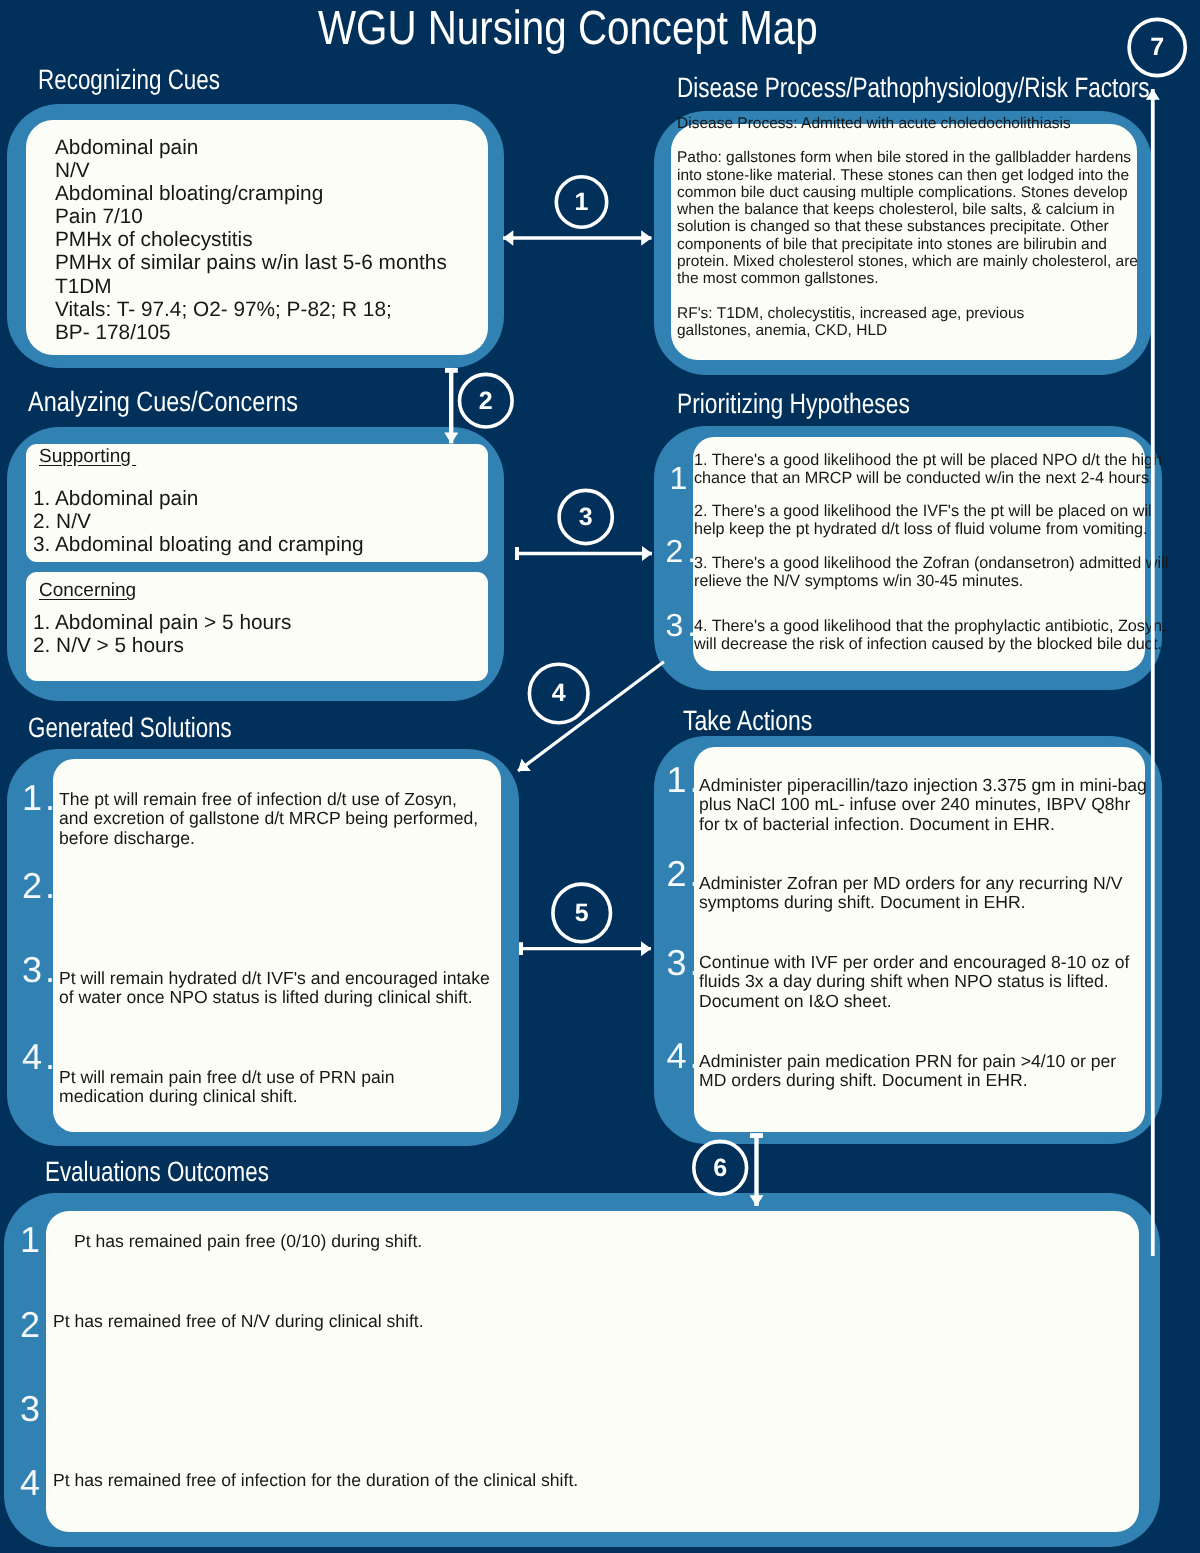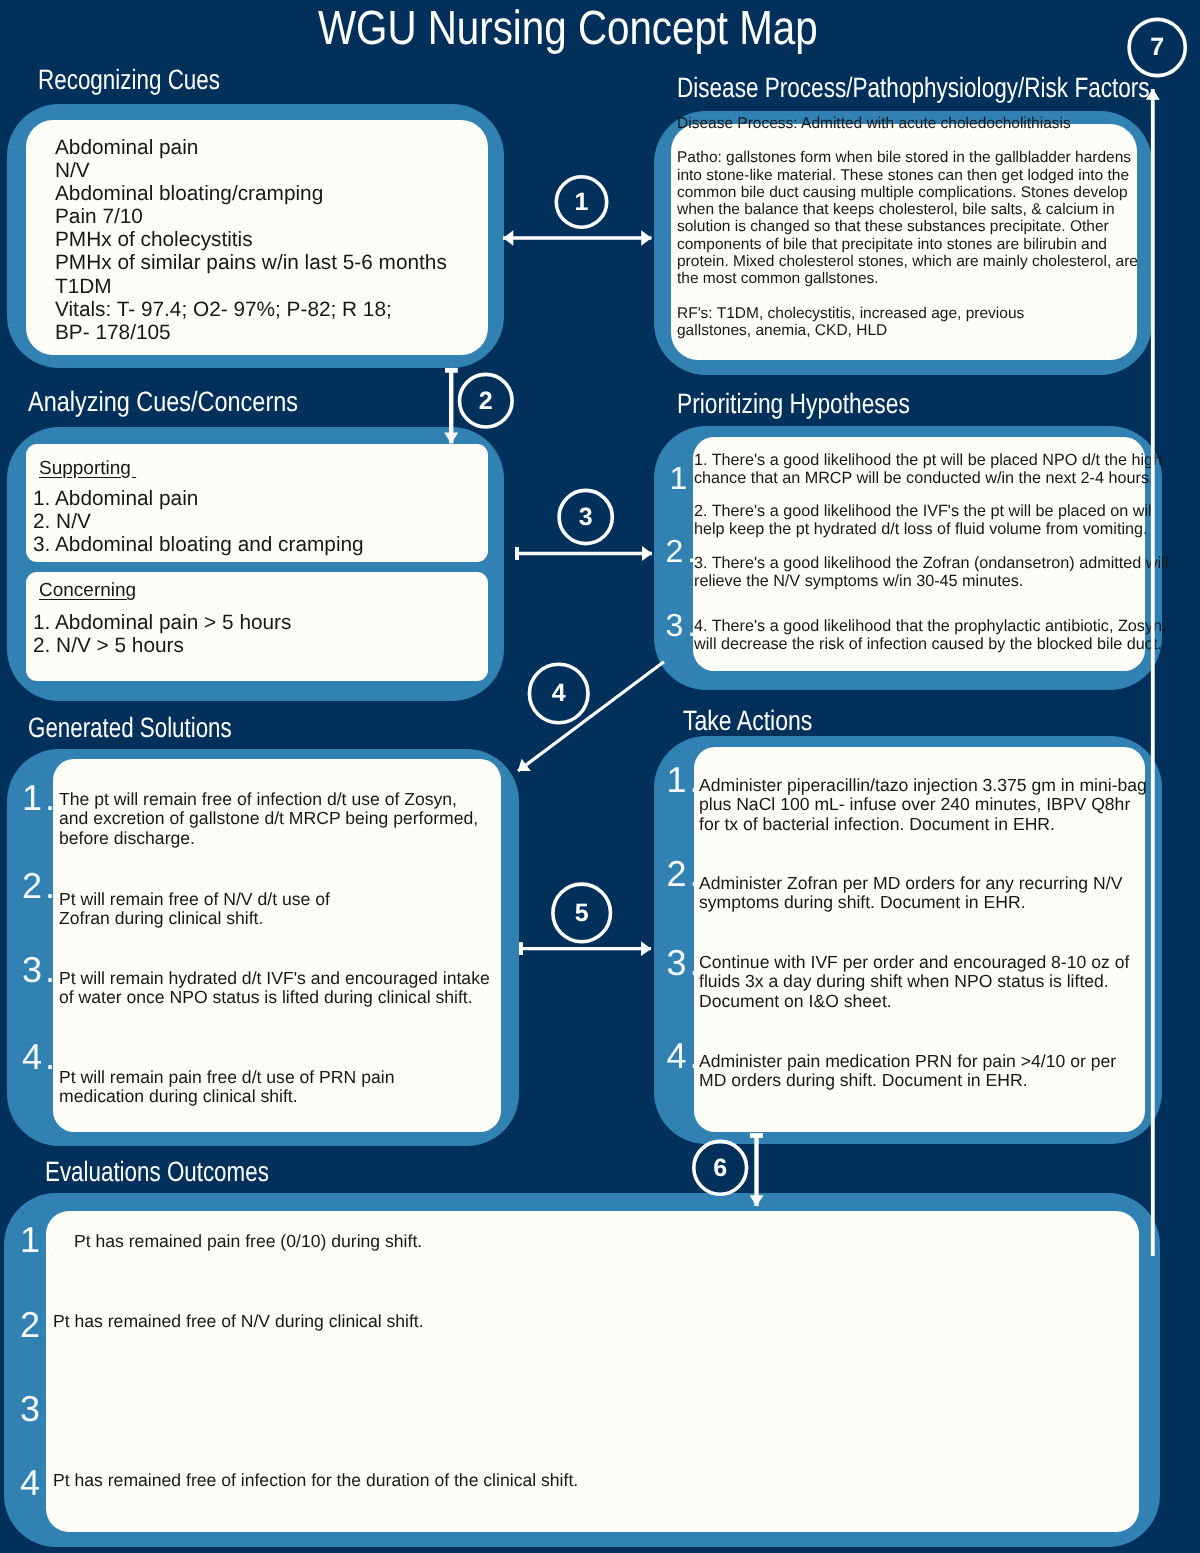--- a/index.html
+++ b/index.html
@@ -45,21 +45,21 @@
 <div class="small-text" style="left:677px;top:115px;width:468px;">
       <div style="white-space: pre-wrap;">Disease Process: Admitted with acute choledocholithiasis</div>
       <div style="white-space: pre-wrap; margin-top: 17px;">Patho: gallstones form when bile stored in the gallbladder hardens into stone-like material. These stones can then get lodged into the common bile duct causing multiple complications. Stones develop when the balance that keeps cholesterol, bile salts, &amp; calcium in solution is changed so that these substances precipitate. Other components of bile that precipitate into stones are bilirubin and protein. Mixed cholesterol stones, which are mainly cholesterol, are the most common gallstones.</div>
       <div style="white-space: pre-wrap; margin-top: 17px;">RF's: T1DM, cholecystitis, increased age, previous
 gallstones, anemia, CKD, HLD</div>
     </div>
 <div class="sec-label" style="left:28.3px;top:386px;transform:scaleX(0.838);">Analyzing Cues/Concerns</div>
 <div class="card" style="left:7px;top:427px;width:497px;height:274px;"></div>
 <div class="subpanel" style="left:26px;top:444px;width:462px;height:118px;"></div>
 <div class="subpanel" style="left:26px;top:572px;width:462px;height:109px;"></div>
-<div class="sub-head" style="left:39px;top:458px;text-align:center;">Supporting </div>
+<div class="sub-head" style="left:39px;top:446px;text-align:center;">Supporting </div>
 <div class="body-text" style="left:33px;top:487px;">1. Abdominal pain
 2. N/V
 3. Abdominal bloating and cramping</div>
 <div class="sub-head" style="left:39px;top:580px;">Concerning</div>
 <div class="body-text" style="left:33px;top:611px;">1. Abdominal pain &gt; 5 hours
 2. N/V &gt; 5 hours</div>
 <div class="sec-label" style="left:677.3px;top:388px;transform:scaleX(0.813);">Prioritizing Hypotheses</div>
 <div class="card" style="left:654px;top:426px;width:508px;height:264px;"></div>
 <div class="panel" style="left:693px;top:437px;width:452px;height:234px;border-radius:21px;"></div>
 <div class="marker hyp-marker" style="left:669.5px;top:461.5px;">1.</div>
@@ -74,22 +74,20 @@
 <div class="item-text" style="left:694px;top:605px;font-size:16.2px;line-height:18px;margin-top:12px;">4. There's a good likelihood that the prophylactic antibiotic, Zosyn,
 will decrease the risk of infection caused by the blocked bile duct.</div>
 <div class="sec-label" style="left:27.6px;top:712px;transform:scaleX(0.798);">Generated Solutions</div>
 <div class="card" style="left:7px;top:749px;width:512px;height:397px;"></div>
 <div class="panel" style="left:53px;top:759px;width:448px;height:373px;border-radius:21px;"></div>
 <div class="marker" style="left:22px;top:780px;">1.</div>
 <div class="item-text" style="left:59px;top:790px;">The pt will remain free of infection d/t use of Zosyn,
 and excretion of gallstone d/t MRCP being performed,
 before discharge.</div>
 <div class="marker" style="left:22px;top:868px;">2.</div>
-<div class="item-text" style="left:59px;top:890px;">Pt will remain free of N/V d/t use of
-Zofran during clinical shift.</div>
 <div class="marker" style="left:22px;top:952px;">3.</div>
 <div class="item-text" style="left:59px;top:969px;">Pt will remain hydrated d/t IVF's and encouraged intake
 of water once NPO status is lifted during clinical shift.</div>
 <div class="marker" style="left:22px;top:1039px;">4.</div>
 <div class="item-text" style="left:59px;top:1068px;">Pt will remain pain free d/t use of PRN pain
 medication during clinical shift.</div>
 <div class="sec-label" style="left:682.9px;top:705px;transform:scaleX(0.823);">Take Actions</div>
 <div class="card" style="left:654px;top:736px;width:508px;height:408px;"></div>
 <div class="panel" style="left:694px;top:747px;width:451px;height:385px;border-radius:21px;"></div>
 <div class="marker" style="left:666.5px;top:762px;">1.</div>

